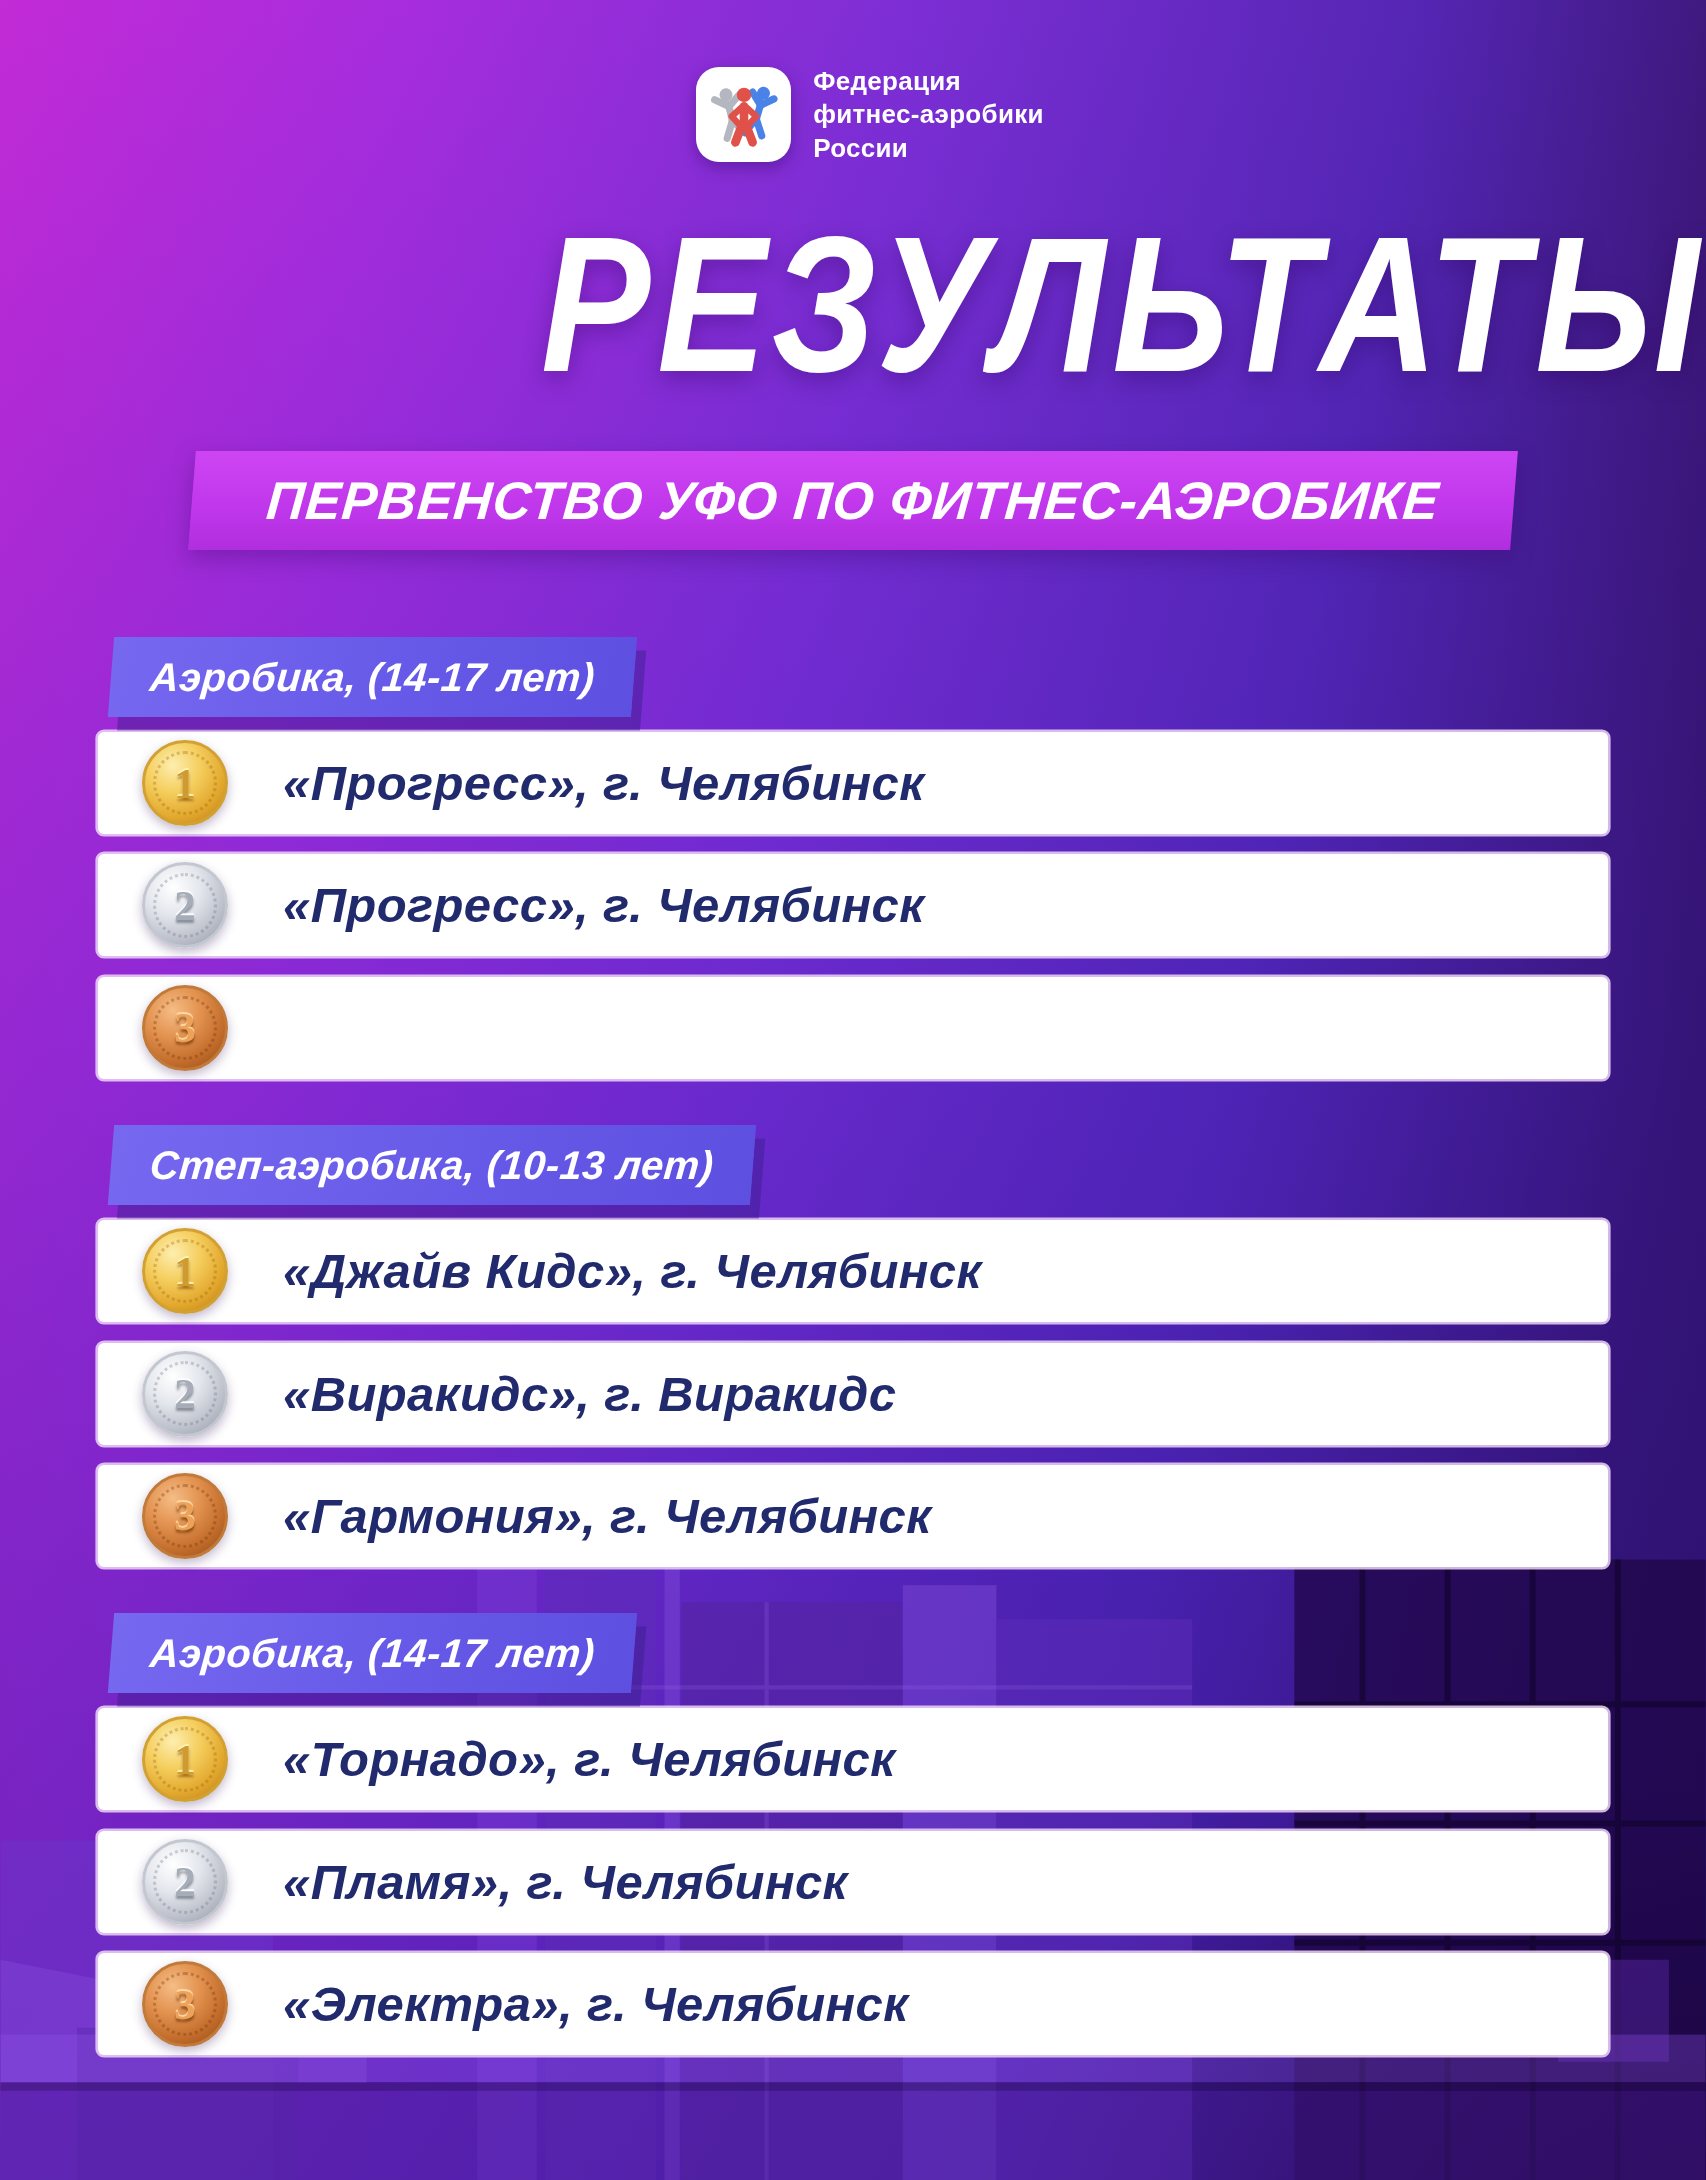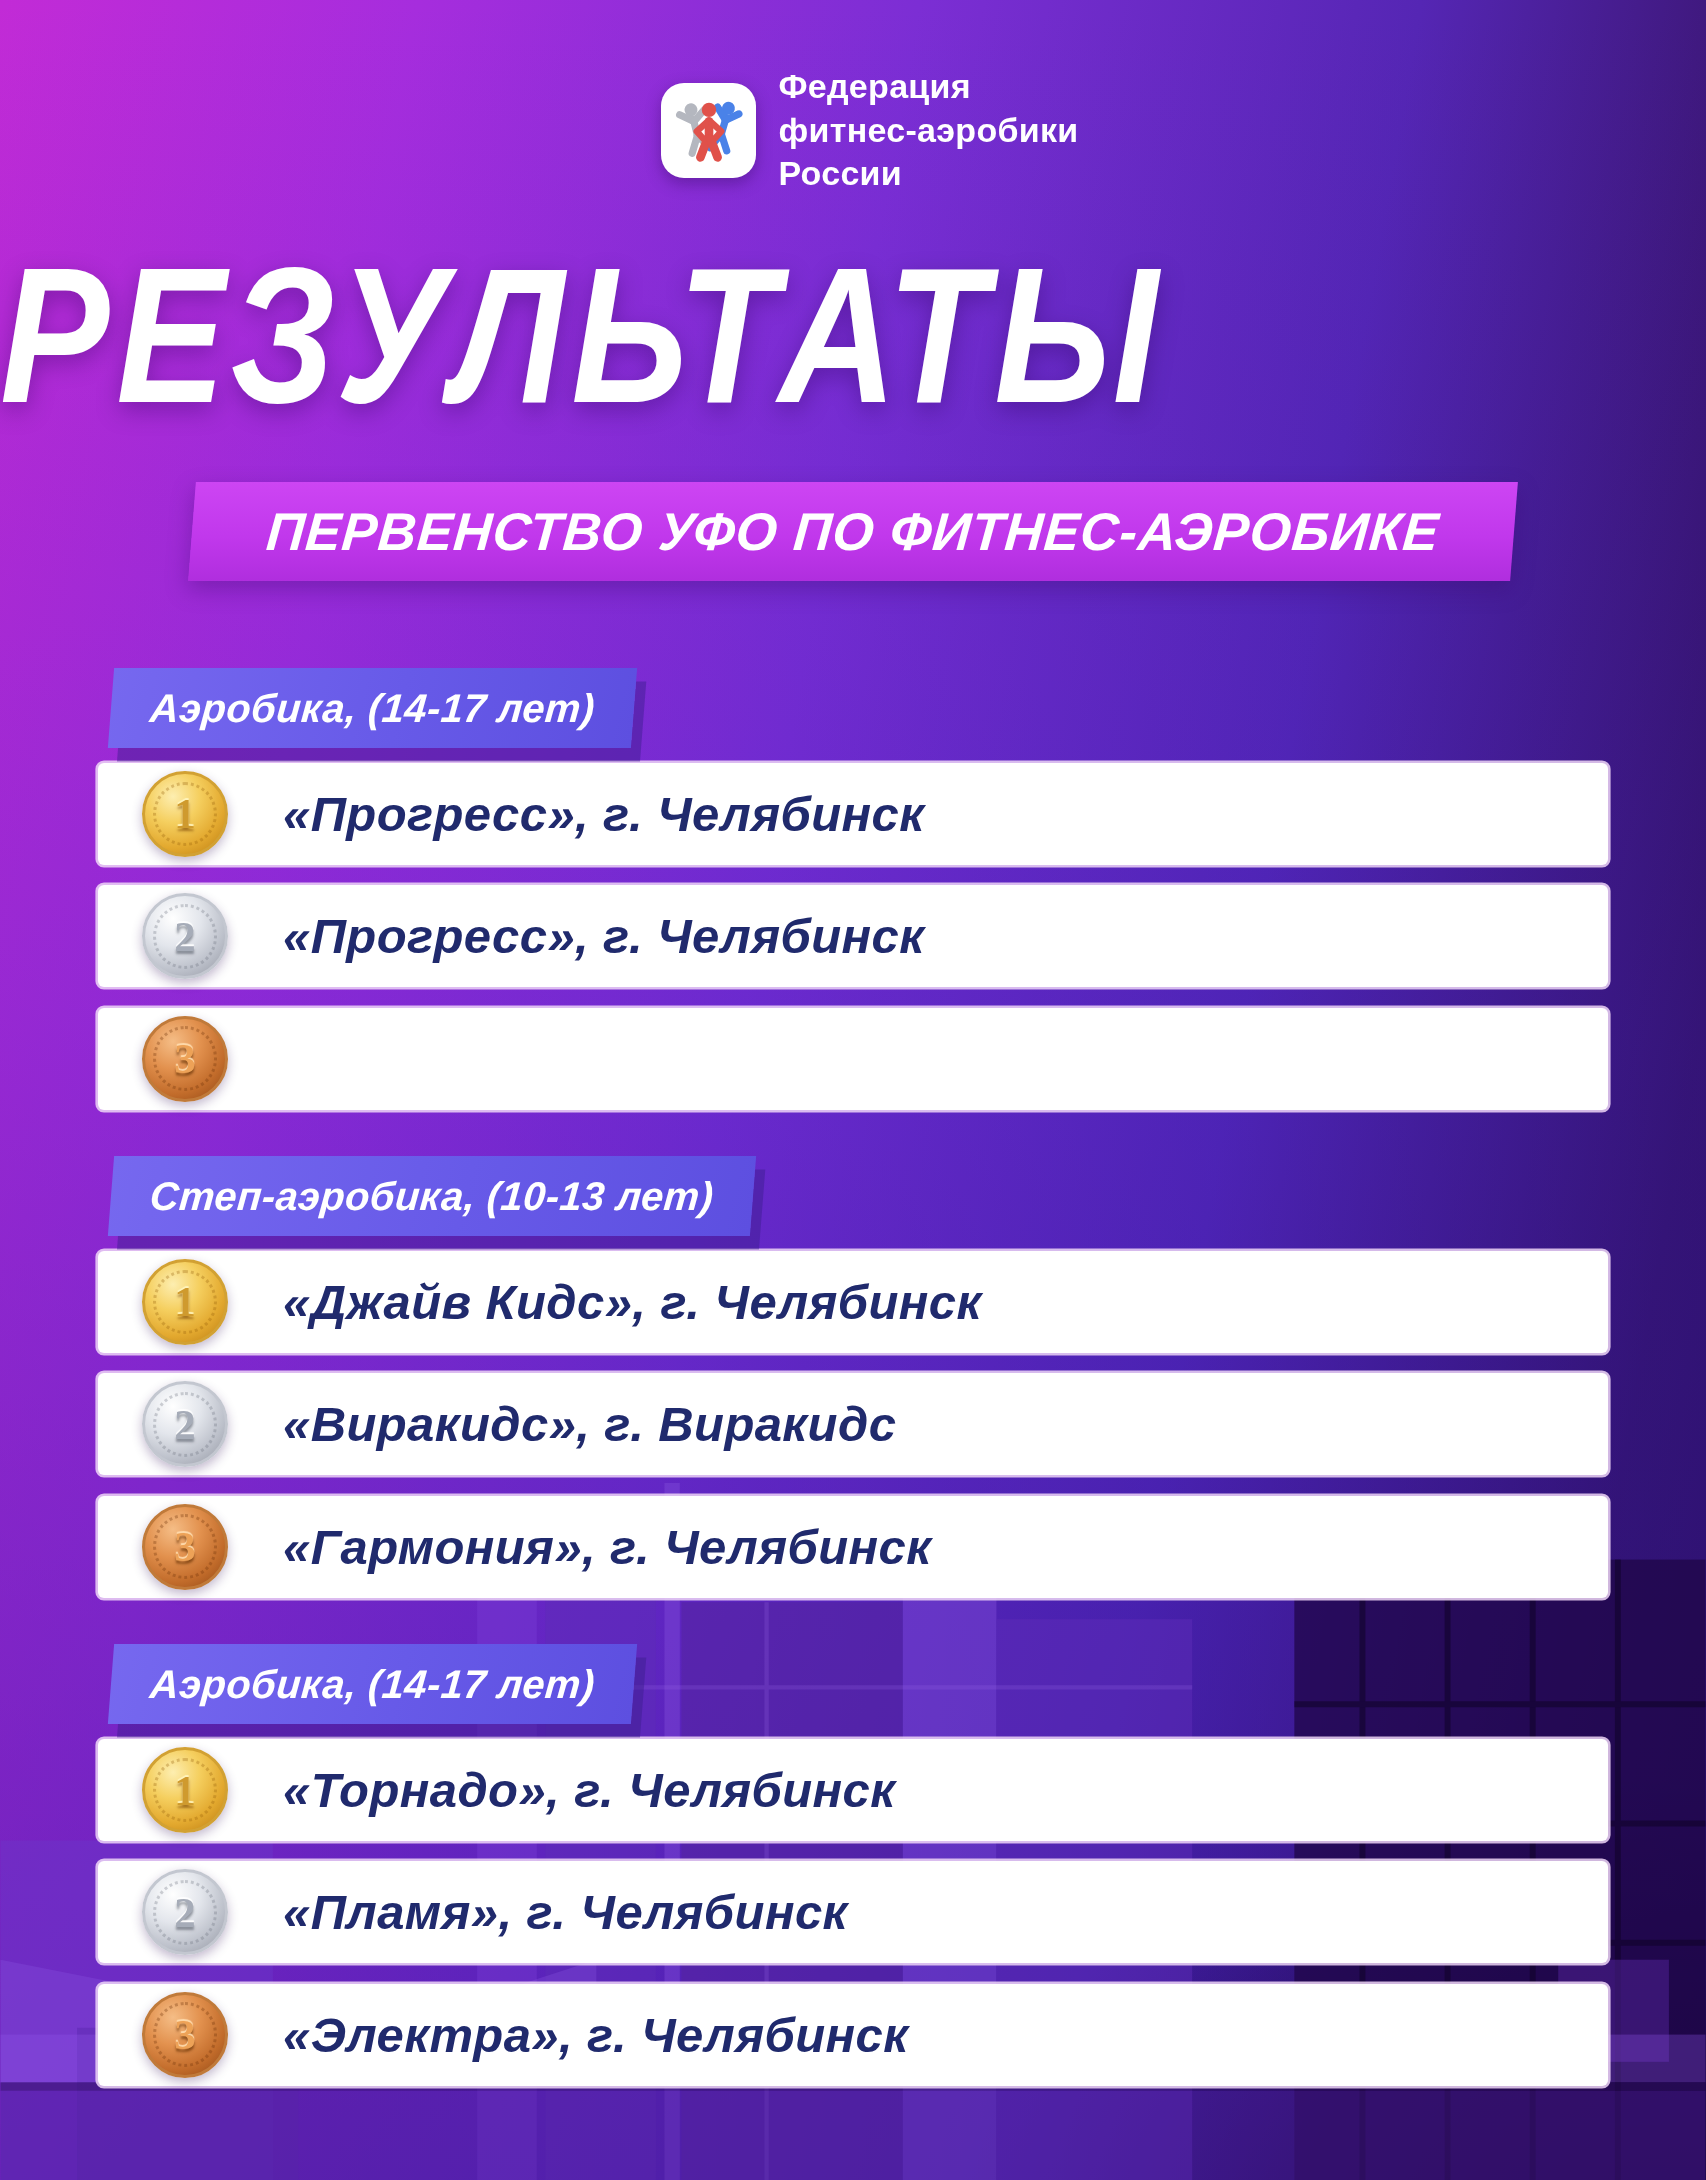--- a/index.html
+++ b/index.html
@@ -10,24 +10,24 @@
       radial-gradient(ellipse 1278px 809px at 99% 103%, rgba(16,2,44,0.85) 0%, rgba(16,2,44,0) 58%),
       linear-gradient(180deg, rgba(58,30,190,0) 0%, rgba(58,30,190,0.26) 48%, rgba(44,20,150,0.48) 100%),
       linear-gradient(100deg, #c22bd6 0%, #a62ddd 20%, #7c2ed4 44%, #5526b4 68%, #33115f 90%, #2a0d52 100%);
   }
   .building{position:absolute;left:0;bottom:0;width:1706px;height:698px;z-index:0;}
   .content{position:relative;z-index:2;}
 
   
   .logo-row{display:flex;justify-content:center;align-items:center;gap:22px;padding-top:65px;transform:translateX(17px);}
   .logo-box{width:95px;height:95px;background:#ffffff;border-radius:23px;display:flex;align-items:center;justify-content:center;box-shadow:0 5.1px 15.3px rgba(40,5,80,0.35);flex:0 0 auto;}
-  .logo-text{color:#ffffff;font-size:34px;font-weight:bold;line-height:1.28;letter-spacing:0.3px;}
-
-  
-  .title-wrap{height:199px;margin-top:43px;text-align:left;}
+  .logo-text{color:#ffffff;font-size:26px;font-weight:bold;line-height:1.28;letter-spacing:0.3px;}
+
+  
+  .title-wrap{height:199px;margin-top:43px;text-align:right;}
   .page-title{display:inline-block;margin:0;color:#ffffff;font-weight:bold;font-style:italic;
     font-size:164px;line-height:1;letter-spacing:6.8px;transform:scaleY(1.18);transform-origin:top center;
     text-shadow:0 6.8px 22px rgba(40,0,85,0.35);}
 
   
   .banner{width:1322px;height:99px;margin:44px auto 0;transform:skewX(-4.5deg);
     background:linear-gradient(180deg,#cd45f3 0%,#c138ec 55%,#b02ede 100%);
     display:flex;align-items:center;justify-content:center;
     box-shadow:0 8.5px 22px rgba(60,10,110,0.35);}
   .banner-text{color:#ffffff;font-weight:bold;font-style:italic;font-size:53px;letter-spacing:0.9px;white-space:nowrap;}

